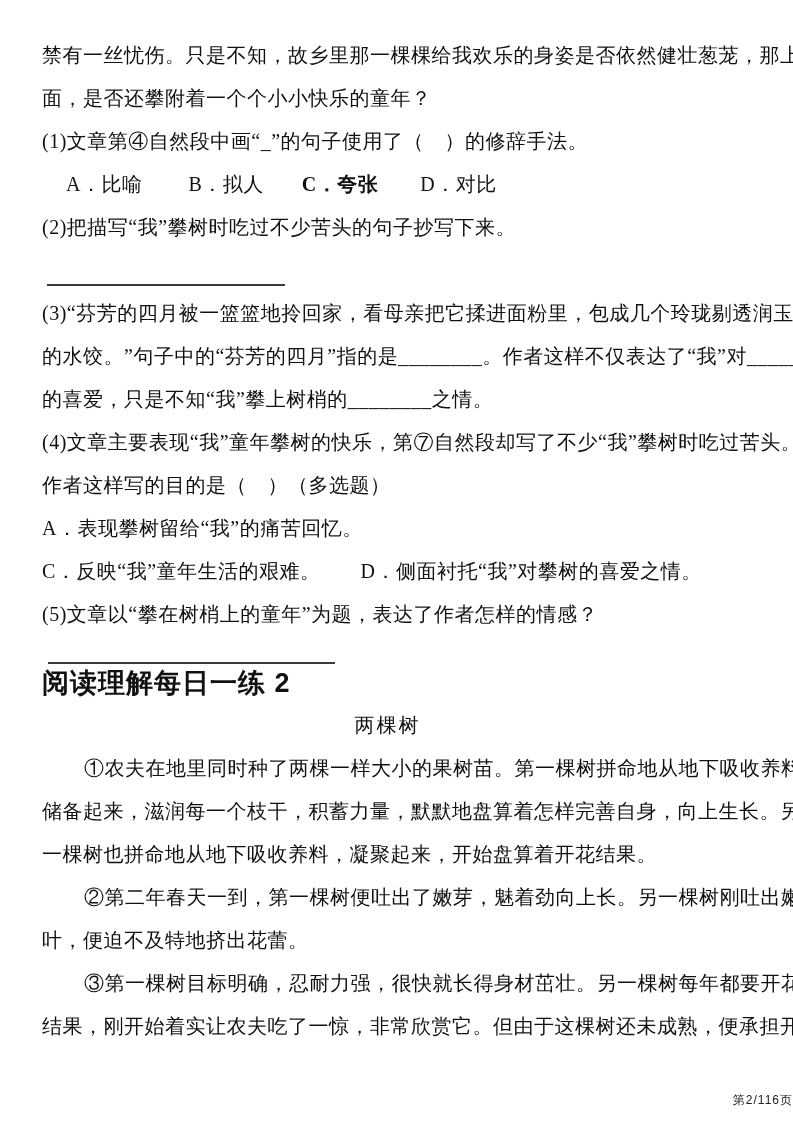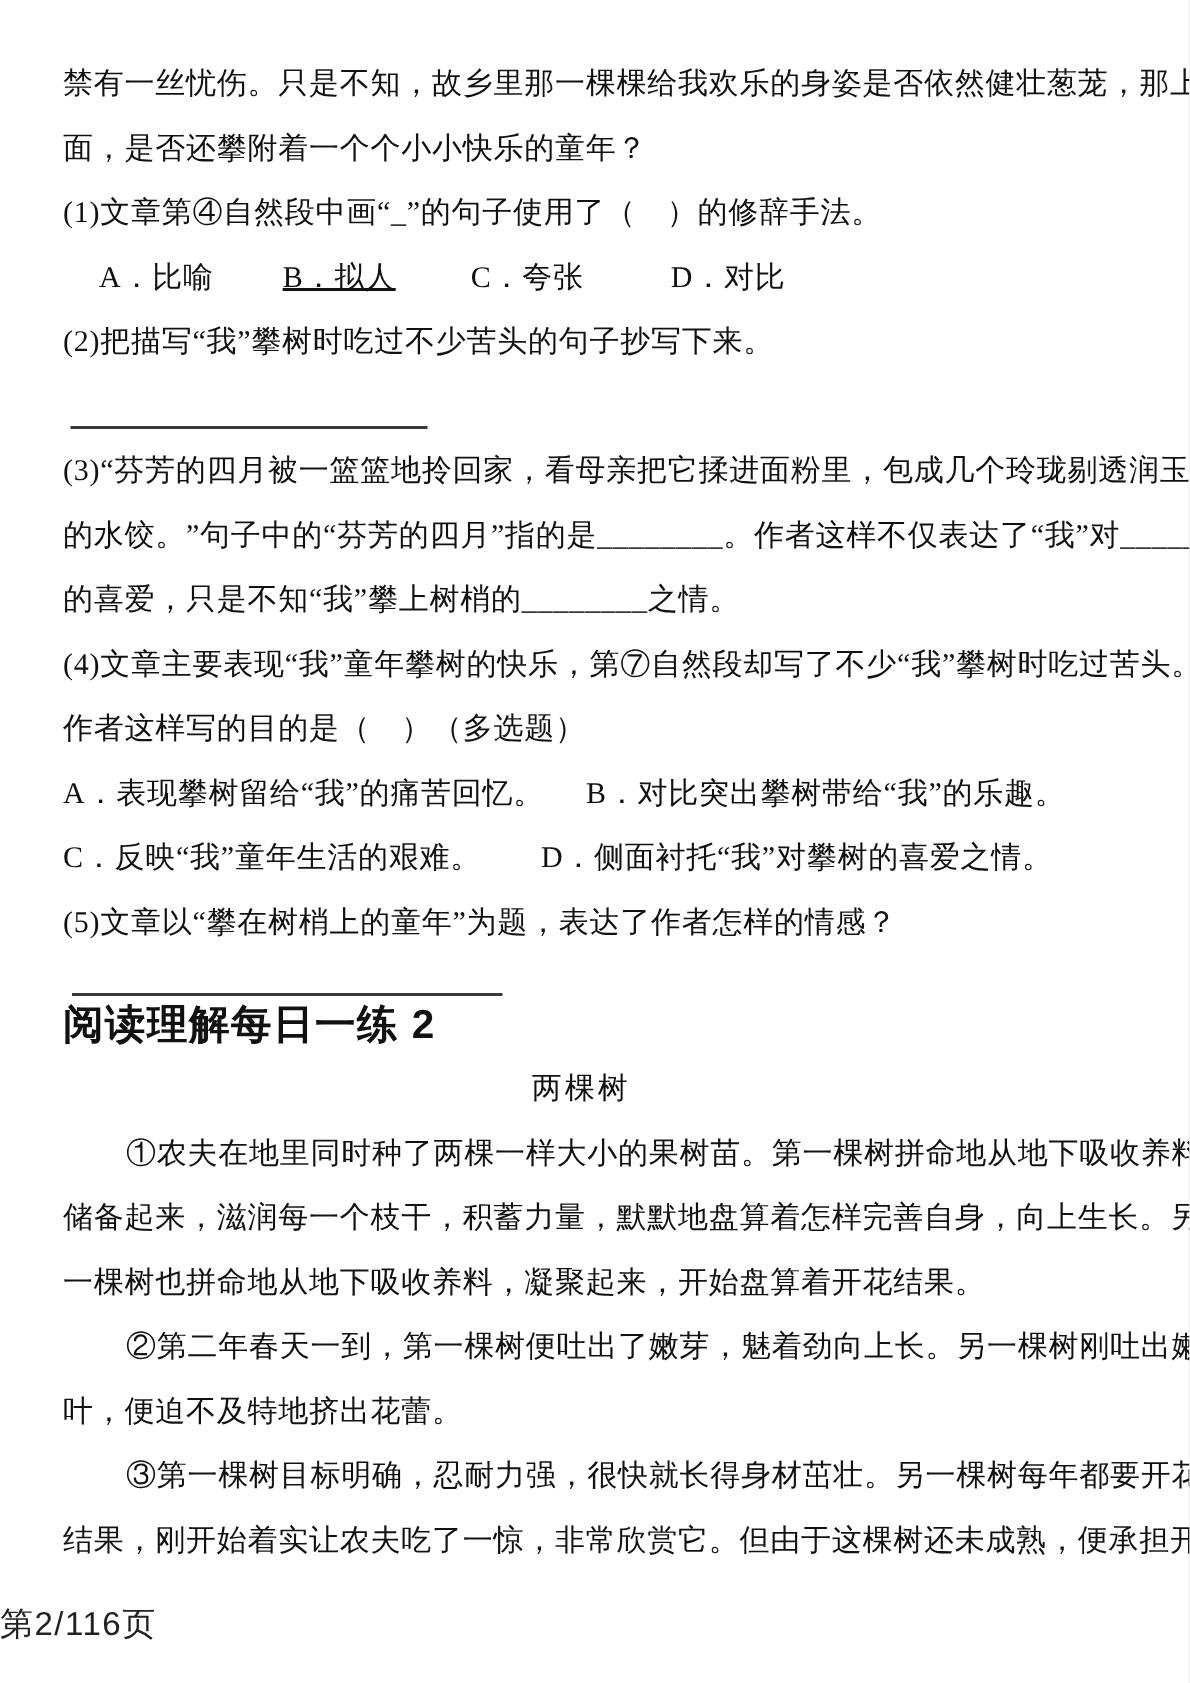--- a/index.html
+++ b/index.html
@@ -22,22 +22,22 @@
     height: 43px;
     display: flex;
     align-items: center;
     white-space: pre;
     letter-spacing: 0.5px;
   }
   .indent { padding-left: 42px; }
   
   .q1-opts { padding-left: 24px; }
   .q1-opts .opt-a { margin-right: 46px; }
-  .q1-opts .opt-b { margin-right: 50px; text-decoration: underline; }
-  .q1-opts .opt-c { margin-right: 58px; }
+  .q1-opts .opt-b { margin-right: 38px; }
+  .q1-opts .opt-c { margin-right: 42px; font-weight: bold; }
   
   .q4-row1 .opt-left { margin-right: 28px; }
   .q4-row2 .opt-left { margin-right: 40px; text-align: right; }
   
   .blank-row-1 { height: 43px; display: flex; align-items: center; }
   .blank-row-2 { height: 26px; display: flex; align-items: center; }
   .answer-rule {
     display: inline-block;
     height: 30px;
     border-bottom: 2px solid #3a3a3a;
@@ -58,24 +58,24 @@
     height: 43px;
     display: flex;
     align-items: center;
     justify-content: center;
     letter-spacing: 2px;
   }
   .footer {
     position: absolute;
     left: 0;
     right: 0;
-    bottom: 24px;
-    text-align: left;
+    bottom: 13px;
+    text-align: right;
     font-family: "Liberation Sans", "DejaVu Sans", sans-serif;
-    font-size: 22px;
+    font-size: 12px;
     color: #222222;
     letter-spacing: 1px;
   }
 </style>
 </head>
 <body>
 
 <div class="page">
   <div class="content">
 
@@ -96,21 +96,20 @@
     </div>
 
     <div class="line">(3)“芬芳的四月被一篮篮地拎回家，看母亲把它揉进面粉里，包成几个玲珑剔透润玉般</div>
     <div class="line">的水饺。”句子中的“芬芳的四月”指的是________。作者这样不仅表达了“我”对______</div>
     <div class="line">的喜爱，只是不知“我”攀上树梢的________之情。</div>
 
     <div class="line">(4)文章主要表现“我”童年攀树的快乐，第⑦自然段却写了不少“我”攀树时吃过苦头。</div>
     <div class="line">作者这样写的目的是（　）（多选题）</div>
     <div class="line q4-row1">
       <span class="opt-left">A．表现攀树留给“我”的痛苦回忆。</span>
-      <span class="opt-right">B．对比突出攀树带给“我”的乐趣。</span>
     </div>
     <div class="line q4-row2">
       <span class="opt-left">C．反映“我”童年生活的艰难。</span>
       <span class="opt-right">D．侧面衬托“我”对攀树的喜爱之情。</span>
     </div>
 
     <div class="line">(5)文章以“攀在树梢上的童年”为题，表达了作者怎样的情感？</div>
     <div class="blank-row-2">
       <span class="answer-rule rule-2"></span>
     </div>

